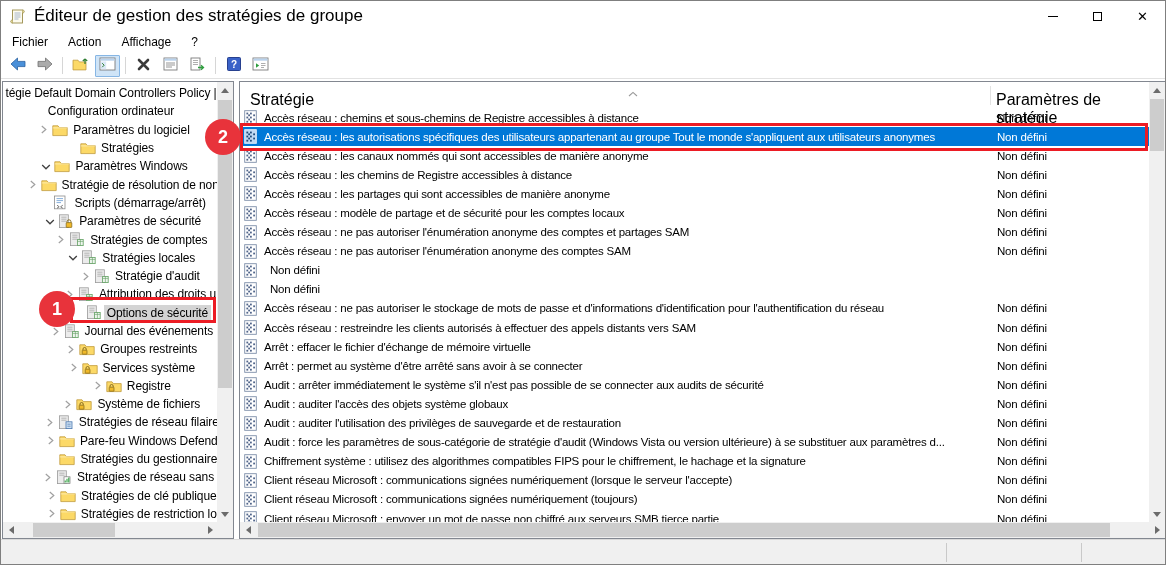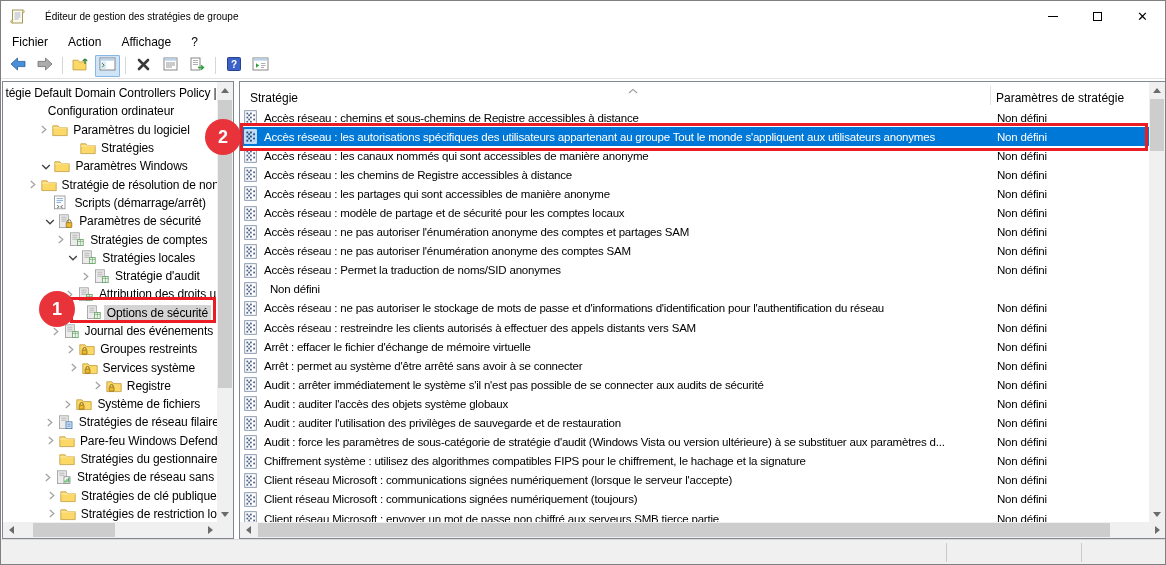--- a/index.html
+++ b/index.html
@@ -5,21 +5,21 @@
   html,body{margin:0;padding:0;background:#fff;}
   *{box-sizing:border-box;}
   .window{
     position:relative;width:1166px;height:565px;
     border:1px solid #7f7f7f;background:#fff;overflow:hidden;
     font-family:"Liberation Sans","DejaVu Sans",sans-serif;color:#000;
   }
   
   .titlebar{height:30px;display:flex;align-items:center;padding-left:9px;background:#fff;}
   .title-icon{width:17px;height:17px;flex:none;}
-  .title-text{font-size:10px;margin-left:18px;flex:1;white-space:nowrap;}
+  .title-text{font-size:17px;margin-left:7px;flex:1;white-space:nowrap;}
   .win-controls{display:flex;height:30px;}
   .win-btn{width:45px;height:30px;display:flex;align-items:center;justify-content:center;}
   .glyph-min{width:10px;border-top:1px solid #000;display:block;}
   .glyph-max{width:9px;height:9px;border:1px solid #000;display:block;}
   .glyph-close{font-size:13px;line-height:13px;color:#000;}
   
   .menubar{height:22px;display:flex;align-items:center;font-size:12px;padding-left:1px;background:#fff;}
   .menu-item{padding:3px 10px;}
   
   .toolbar{height:26px;display:flex;align-items:center;padding-left:3px;background:#fff;border-bottom:1px solid #e2e2e2;}
@@ -30,21 +30,21 @@
   .tree-panel{position:absolute;left:1px;top:80px;width:232px;height:458px;border:1px solid #828790;background:#fff;overflow:hidden;}
   .list-panel{position:absolute;left:238px;top:80px;width:927px;height:458px;border:1px solid #828790;background:#fff;overflow:hidden;}
   
   .tree-content{position:absolute;left:0;top:2px;right:16px;bottom:16px;overflow:hidden;}
   .tree-item{height:18.3px;display:flex;align-items:center;font-size:12px;white-space:nowrap;cursor:default;justify-content:center;}
   .chev{width:17px;flex:none;display:flex;justify-content:center;align-items:center;}
   .ticon{width:18px;flex:none;display:flex;align-items:center;}
   .tlabel{padding:1px 3px;letter-spacing:-0.1px;}
   .tlabel.selected{background:#d4d4d4;}
   
-  .list-header{position:absolute;top:0;left:0;right:16px;height:26px;font-size:12px;background:#fff;}
+  .list-header{position:absolute;top:0;left:0;right:16px;height:26px;font-size:16px;background:#fff;}
   .hdr-col1{position:absolute;left:10px;top:9px;}
   .hdr-col2{position:absolute;left:756px;top:9px;}
   .hdr-div{position:absolute;left:750px;top:4px;width:1px;height:19px;background:#e2e2e2;}
   .hdr-sort{position:absolute;left:388px;top:1px;}
   .list-rows{position:absolute;top:26px;left:0;right:16px;bottom:16px;overflow:hidden;}
   .list-row{height:19.1px;display:flex;align-items:center;font-size:11.5px;letter-spacing:-0.2px;white-space:nowrap;cursor:default;}
   .list-row.selected{background:#0078d7;color:#fff;}
   .row-icon{width:13px;height:15px;margin:0 7px 0 4px;flex:none;}
   .row-label{width:727px;min-width:727px;overflow:hidden;}
   .row-value{padding-left:6px;}
@@ -685,21 +685,20 @@
                 <rect x="9.2" y="4.4" width="1.8" height="1.8"></rect>
                 <rect x="4.2" y="4.4" width="1.8" height="1.8"></rect>
                 <rect x="2.4" y="6.6" width="1.8" height="1.8"></rect>
                 <rect x="6" y="6.6" width="1.8" height="1.8"></rect>
                 <rect x="4.2" y="8.6" width="1.8" height="1.8"></rect>
                 <rect x="9.2" y="8.6" width="1.8" height="1.8"></rect>
                 <rect x="2.4" y="10.8" width="1.8" height="1.8"></rect>
                 <rect x="6" y="10.8" width="1.8" height="1.8"></rect>
               </g>
             </svg></span>
-          <span class="row-label">Accès réseau : Permet la traduction de noms/SID anonymes</span>
           <span class="row-value">Non défini</span>
         </div>
         <div class="list-row">
           <span class="row-icon"><svg width="13" height="15" viewBox="0 0 13 15">
               <rect x="0.7" y="0.7" width="11.6" height="13.6" fill="#fff" stroke="#7e8fa9" stroke-width="0.9"></rect>
               <g fill="#51658a">
                 <rect x="2.4" y="2.6" width="1.8" height="1.8"></rect>
                 <rect x="6" y="2.6" width="1.8" height="1.8"></rect>
                 <rect x="9.2" y="4.4" width="1.8" height="1.8"></rect>
                 <rect x="4.2" y="4.4" width="1.8" height="1.8"></rect>

